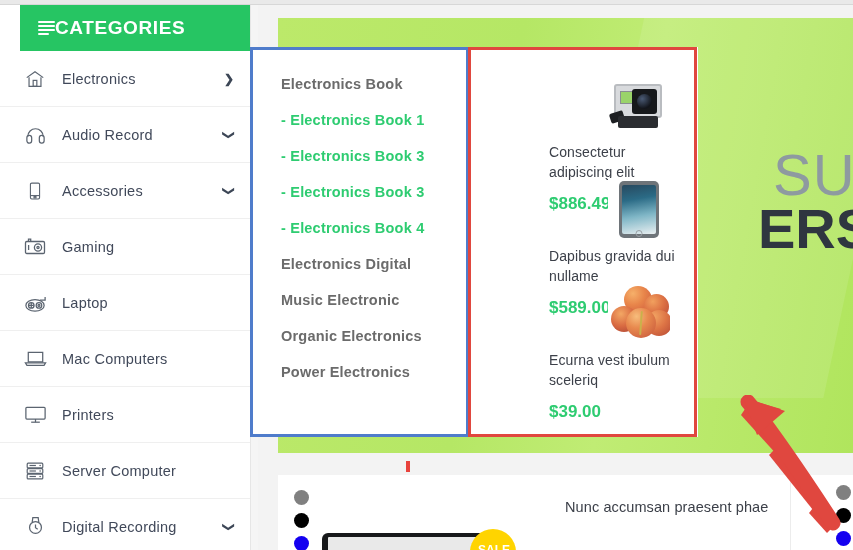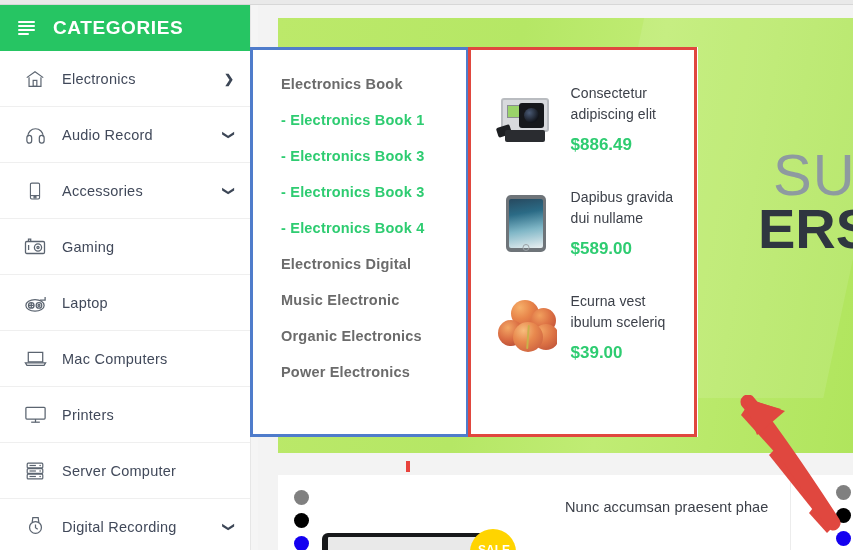--- a/index.html
+++ b/index.html
@@ -63,21 +63,21 @@
     position: absolute; left: 0; top: 5px; width: 250px; height: 545px;
     background: #ffffff;
     box-shadow: 1px 0 0 #e6e6e6;
     z-index: 6;
   }
   .cat-header {
     height: 46px;
     background: #26c563;
     display: flex; align-items: center;
     padding-left: 18px;
-    gap: 18px;
+    margin-left: 20px;
   }
   .burger {
     width: 17px; height: 14px;
     display: flex; flex-direction: column; justify-content: space-between;
   }
   .burger i {
     display: block; height: 2px; background: #ffffff; border-radius: 1px; width: 100%;
   }
   .burger i:nth-child(4) { width: 64%; }
   .cat-title {
@@ -131,23 +131,24 @@
   .mega-right {
     width: 270px; height: 100%;
     border: 3px solid #e0473f;
     border-left: 3px solid #e0473f;
     background: #ffffff;
     padding: 14px 0 0 0;
     position: relative;
     left: -1px;
   }
   .prod {
-    display: flex; align-items: center;
+    display: flex; align-items: flex-end;
     padding: 4px 10px 4px 24px;
     height: 104px;
+    flex-direction: column;
   }
   .thumb {
     width: 62px; height: 62px; flex: 0 0 62px;
     margin-right: 14px; margin-top: 6px;
     position: relative; overflow: hidden;
     background: #ffffff;
   }
   .prod-text { padding-top: 6px; }
   .prod-name {
     font-size: 14px; color: #3c4049; line-height: 1.45; letter-spacing: .1px;

